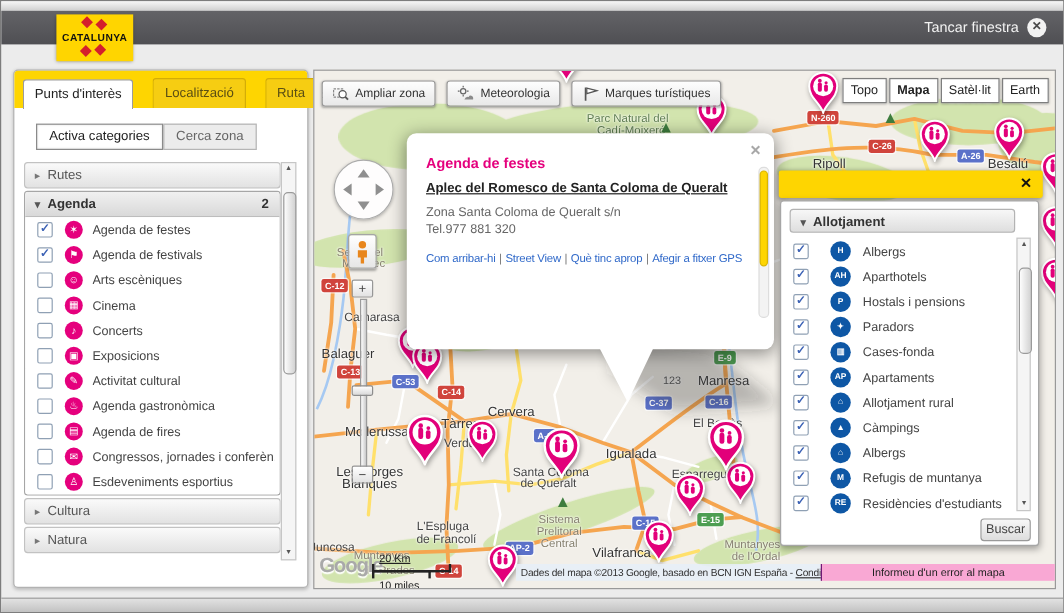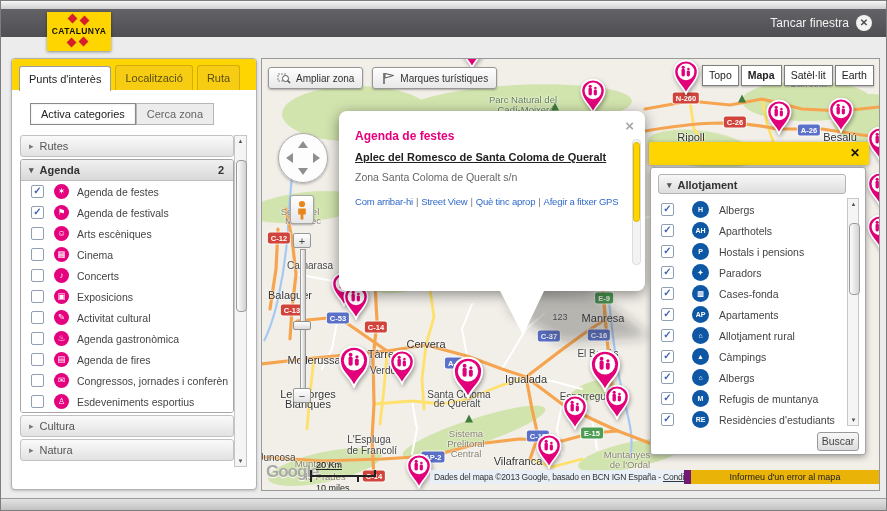--- a/index.html
+++ b/index.html
@@ -9,21 +9,21 @@
   .titlebar{position:absolute;left:0;top:8px;width:100%;height:28px;background:linear-gradient(#636367,#4f4f53);}
   .close-win{position:absolute;right:14px;top:14px;display:flex;align-items:center;gap:7px;color:#f2f2f2;font-size:12px;cursor:pointer;margin-left:24px;}
   .close-circ{width:16px;height:16px;border-radius:50%;background:#f2f2f2;color:#4a4a4a;font-size:10px;font-weight:bold;line-height:16px;text-align:center;}
   .logo{position:absolute;left:46px;top:11px;width:64px;height:39px;background:#ffd500;box-shadow:0 1px 3px rgba(0,0,0,.4);}
   .logo .brand{position:absolute;left:0;right:0;top:14px;text-align:center;font-size:8.5px;font-weight:bold;color:#111;letter-spacing:.4px;}
   .dia{position:absolute;width:7px;height:7px;background:#d41f2c;transform:rotate(45deg);}
   .chrome-bottom{position:absolute;left:0;top:497px;width:100%;height:14px;background:linear-gradient(#e2e2e2,#b9b9b9);border-top:1px solid #9c9c9c;}
   
   .sidebar{position:absolute;left:10px;top:57px;width:246px;height:432px;background:#fff;border:1px solid #b2b2b2;border-radius:4px;box-sizing:border-box;box-shadow:0 1px 3px rgba(0,0,0,.2);}
   .tabstrip{position:absolute;left:0;top:0;right:0;height:31px;background:#fed501;border-radius:3px 3px 0 0;display:flex;align-items:flex-end;padding-left:7px;box-sizing:border-box;}
-  .tab{height:24px;line-height:24px;padding:0 9px;font-size:11px;color:#5a4e13;background:#f6cd12;border:1px solid #d3ad07;border-bottom:none;border-radius:3px 3px 0 0;margin-right:4px;cursor:pointer;white-space:nowrap;}
+  .tab{height:24px;line-height:24px;padding:0 9px;font-size:11px;color:#5a4e13;background:#f6cd12;border:1px solid #d3ad07;border-bottom:none;border-radius:3px 3px 0 0;margin-right:16px;cursor:pointer;white-space:nowrap;}
   .tab.active{background:#fff;border-color:#9c9c9c;color:#222;position:relative;top:1px;}
   .viewbtns{position:absolute;left:18px;top:44px;display:flex;}
   .vbtn{height:20px;line-height:20px;padding:0 10px;font-size:11px;color:#666;background:#ececec;border:1px solid #b5b5b5;cursor:pointer;white-space:nowrap;}
   .vbtn.active{background:#fff;border:1px solid #8a8a8a;color:#222;box-shadow:inset 0 0 2px rgba(0,0,0,.15);}
   .cat-list{position:absolute;left:8px;top:76px;width:214px;height:332px;overflow:hidden;}
   .acc-header{height:20px;line-height:20px;border:1px solid #c2c2c2;border-radius:3px;background:linear-gradient(#fafafa,#e2e2e2);color:#555;padding-left:8px;font-size:11px;margin-bottom:2px;display:flex;cursor:pointer;}
   .acc-header .caret{margin-right:6px;font-size:9px;color:#777;}
   .agenda-block{border:1px solid #a6a6a6;border-radius:3px;overflow:hidden;margin-bottom:2px;background:#fff;}
   .agenda-head{height:20px;line-height:20px;background:linear-gradient(#f0f0f0,#d9d9d9);border-bottom:1px solid #bdbdbd;font-size:11px;font-weight:bold;color:#333;display:flex;padding-left:8px;cursor:pointer;}
   .agenda-head .caret{margin-right:6px;font-size:9px;color:#555;}
@@ -99,21 +99,21 @@
   .rp-buscar{position:absolute;left:166px;top:264px;width:40px;height:17px;background:linear-gradient(#f7f7f7,#ddd);border:1px solid #999;border-radius:3px;font-size:10.5px;color:#444;text-align:center;line-height:16px;cursor:pointer;}
   
   .google-logo{position:absolute;left:4px;top:403px;z-index:45;font-size:17px;font-weight:bold;color:#a9a9a9;letter-spacing:-1px;text-shadow:0 1px 1px #fff;}
   .scalebar{position:absolute;left:48px;top:401px;z-index:45;color:#222;text-decoration:underline;}
   .sc-km{font-size:9px;margin-left:6px;}
   .sc-line1{width:62px;height:5px;border-left:2px solid #222;border-right:2px solid #222;border-bottom:2px solid #222;}
   .sc-line2b{width:45px;height:5px;border-left:2px solid #222;border-right:2px solid #222;margin-top:-2px;border-top:2px solid #222;}
   .sc-miles{font-size:9px;margin-left:6px;margin-top:1px;}
   .attrib{position:absolute;left:168px;top:411px;width:254px;height:14px;background:rgba(230,238,248,.85);z-index:45;font-size:8.5px;color:#333;line-height:14px;white-space:nowrap;padding-left:4px;box-sizing:border-box;letter-spacing:-0.2px;}
   .attrib a{color:#333;text-decoration:underline;cursor:pointer;}
-  .report{position:absolute;left:422px;top:411px;width:195px;height:14px;background:#eab308;border-left:7px solid #701a75;z-index:45;font-size:9px;color:#222;line-height:14px;text-align:center;box-sizing:border-box;white-space:nowrap;}
+  .report{position:absolute;left:422px;top:411px;width:195px;height:14px;background:#f9a8d4;border-left:1px solid #701a75;z-index:45;font-size:9px;color:#222;line-height:14px;text-align:center;box-sizing:border-box;white-space:nowrap;}
 </style>
 </head>
 <body>
 
 <div class="window">
   <div class="chrome-top"></div>
   <div class="titlebar"></div>
   <div class="logo">
     <span class="dia" style="left:22px;top:3px"></span>
     <span class="dia" style="left:34px;top:5px"></span>
@@ -575,20 +575,21 @@
         </defs>
       <polygon points="245,222 330,232 388,278 300,284 248,252" fill="rgba(40,40,40,0.30)" filter="url(#blurf)"></polygon>
     </svg>
 
     <div class="popup">
       <div class="close-x">×</div>
       <div class="inner">
         <div class="p-cat">Agenda de festes</div>
         <div class="p-name">Aplec del Romesco de Santa Coloma de Queralt</div>
         <div class="p-addr">Zona Santa Coloma de Queralt s/n</div>
+        <div class="p-tel">Tel.977 881 320</div>
         <div class="p-links">
           
         <span class="plink">Com arribar-hi</span><span class="psep">|</span><span class="plink">Street View</span><span class="psep">|</span><span class="plink">Què tinc aprop</span><span class="psep">|</span><span class="plink">Afegir a fitxer GPS</span></div>
       </div>
       <div class="p-scroll">
           <div class="p-thumb"></div>
         </div>
     </div>
     <svg class="tail-svg" width="617" height="431">
       <polygon points="237,230 283,230 261,276" fill="#ffffff"></polygon>
@@ -598,20 +599,33 @@
       <div class="tbtn">
         <svg width="14" height="14">
             <rect x="1" y="3" width="8" height="7" fill="none" stroke="#888" stroke-dasharray="2 1"></rect>
             <circle cx="8.5" cy="7.5" r="3" fill="#fff" stroke="#555"></circle>
             <line x1="10.7" y1="9.7" x2="13" y2="12" stroke="#555" stroke-width="1.6"></line>
           </svg>
         <span>Ampliar zona</span>
       </div>
       <div class="tbtn">
         <svg width="14" height="14">
+            <circle cx="5" cy="5" r="2.2" fill="none" stroke="#666"></circle>
+            <g stroke="#666">
+              <line x1="5" y1="0.5" x2="5" y2="2"></line>
+              <line x1="5" y1="8" x2="5" y2="9.5"></line>
+              <line x1="0.5" y1="5" x2="2" y2="5"></line>
+              <line x1="8" y1="5" x2="9.5" y2="5"></line>
+            </g>
+            <path d="M6 12 q1-2.8 3.6-2.2 q0.6-1.6 2.2-1 q2 0.7 1.4 3.2 z" fill="#8a8a8a"></path>
+          </svg>
+        <span>Meteorologia</span>
+      </div>
+      <div class="tbtn">
+        <svg width="14" height="14">
             <line x1="3" y1="2" x2="3" y2="13" stroke="#555" stroke-width="1.4"></line>
             <path d="M4 2.5 L12.5 4.5 L4 7 Z" fill="#fff" stroke="#555"></path>
           </svg>
         <span>Marques turístiques</span>
       </div>
     </div>
 
     <div class="maptypes">
 
     <div class="mtbtn">Topo</div>

